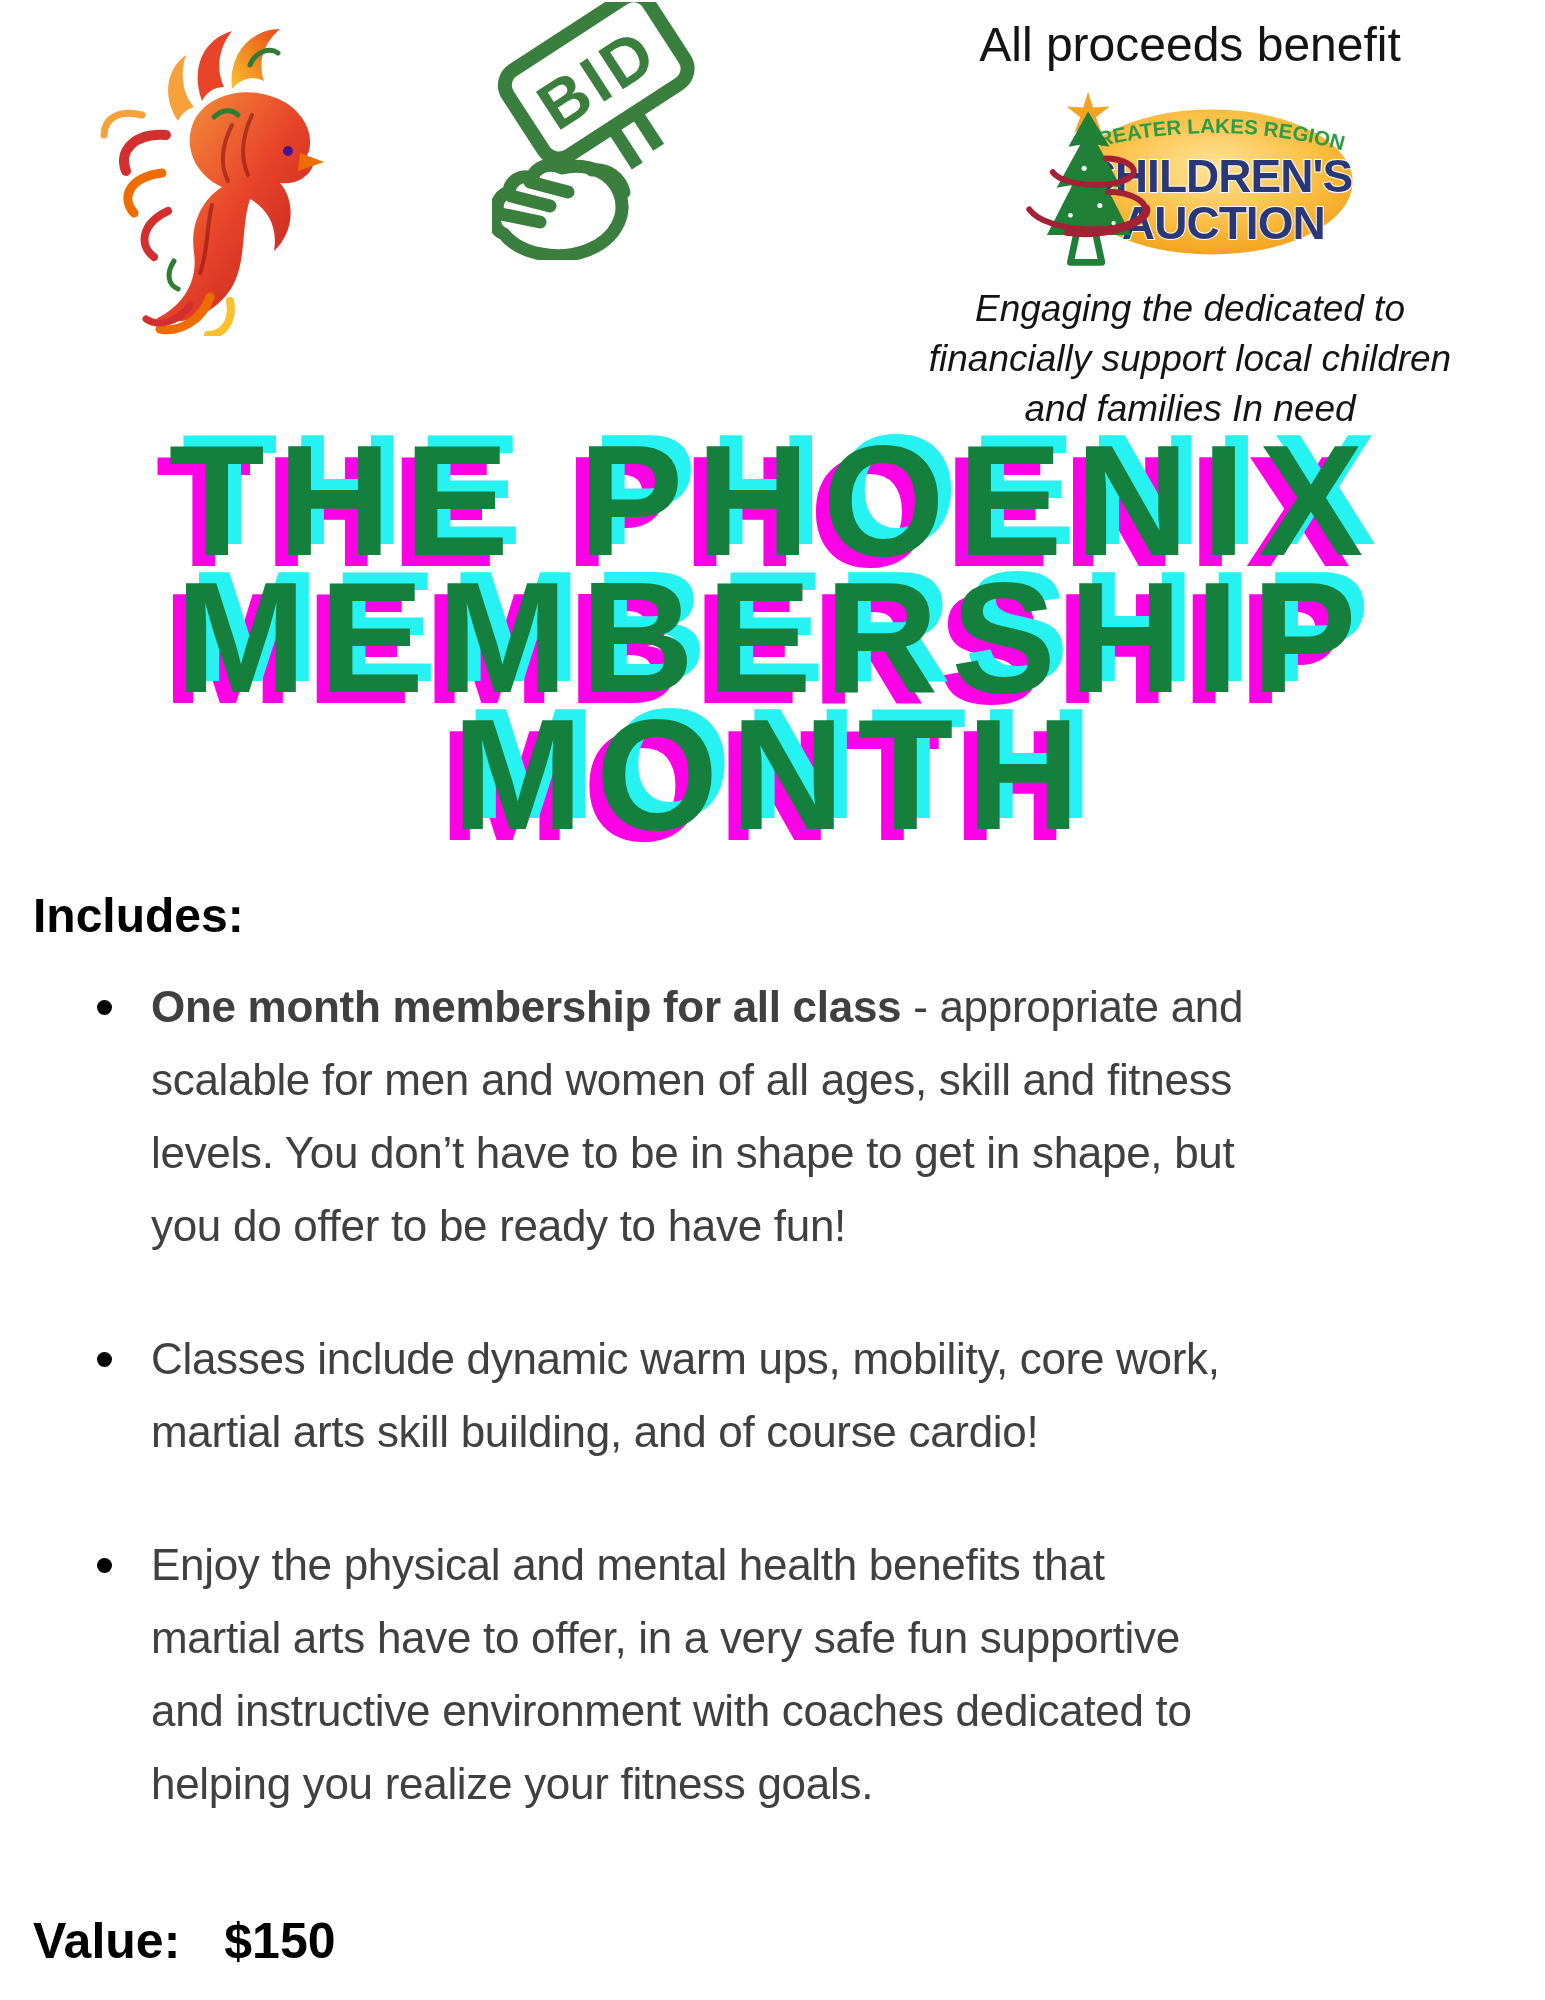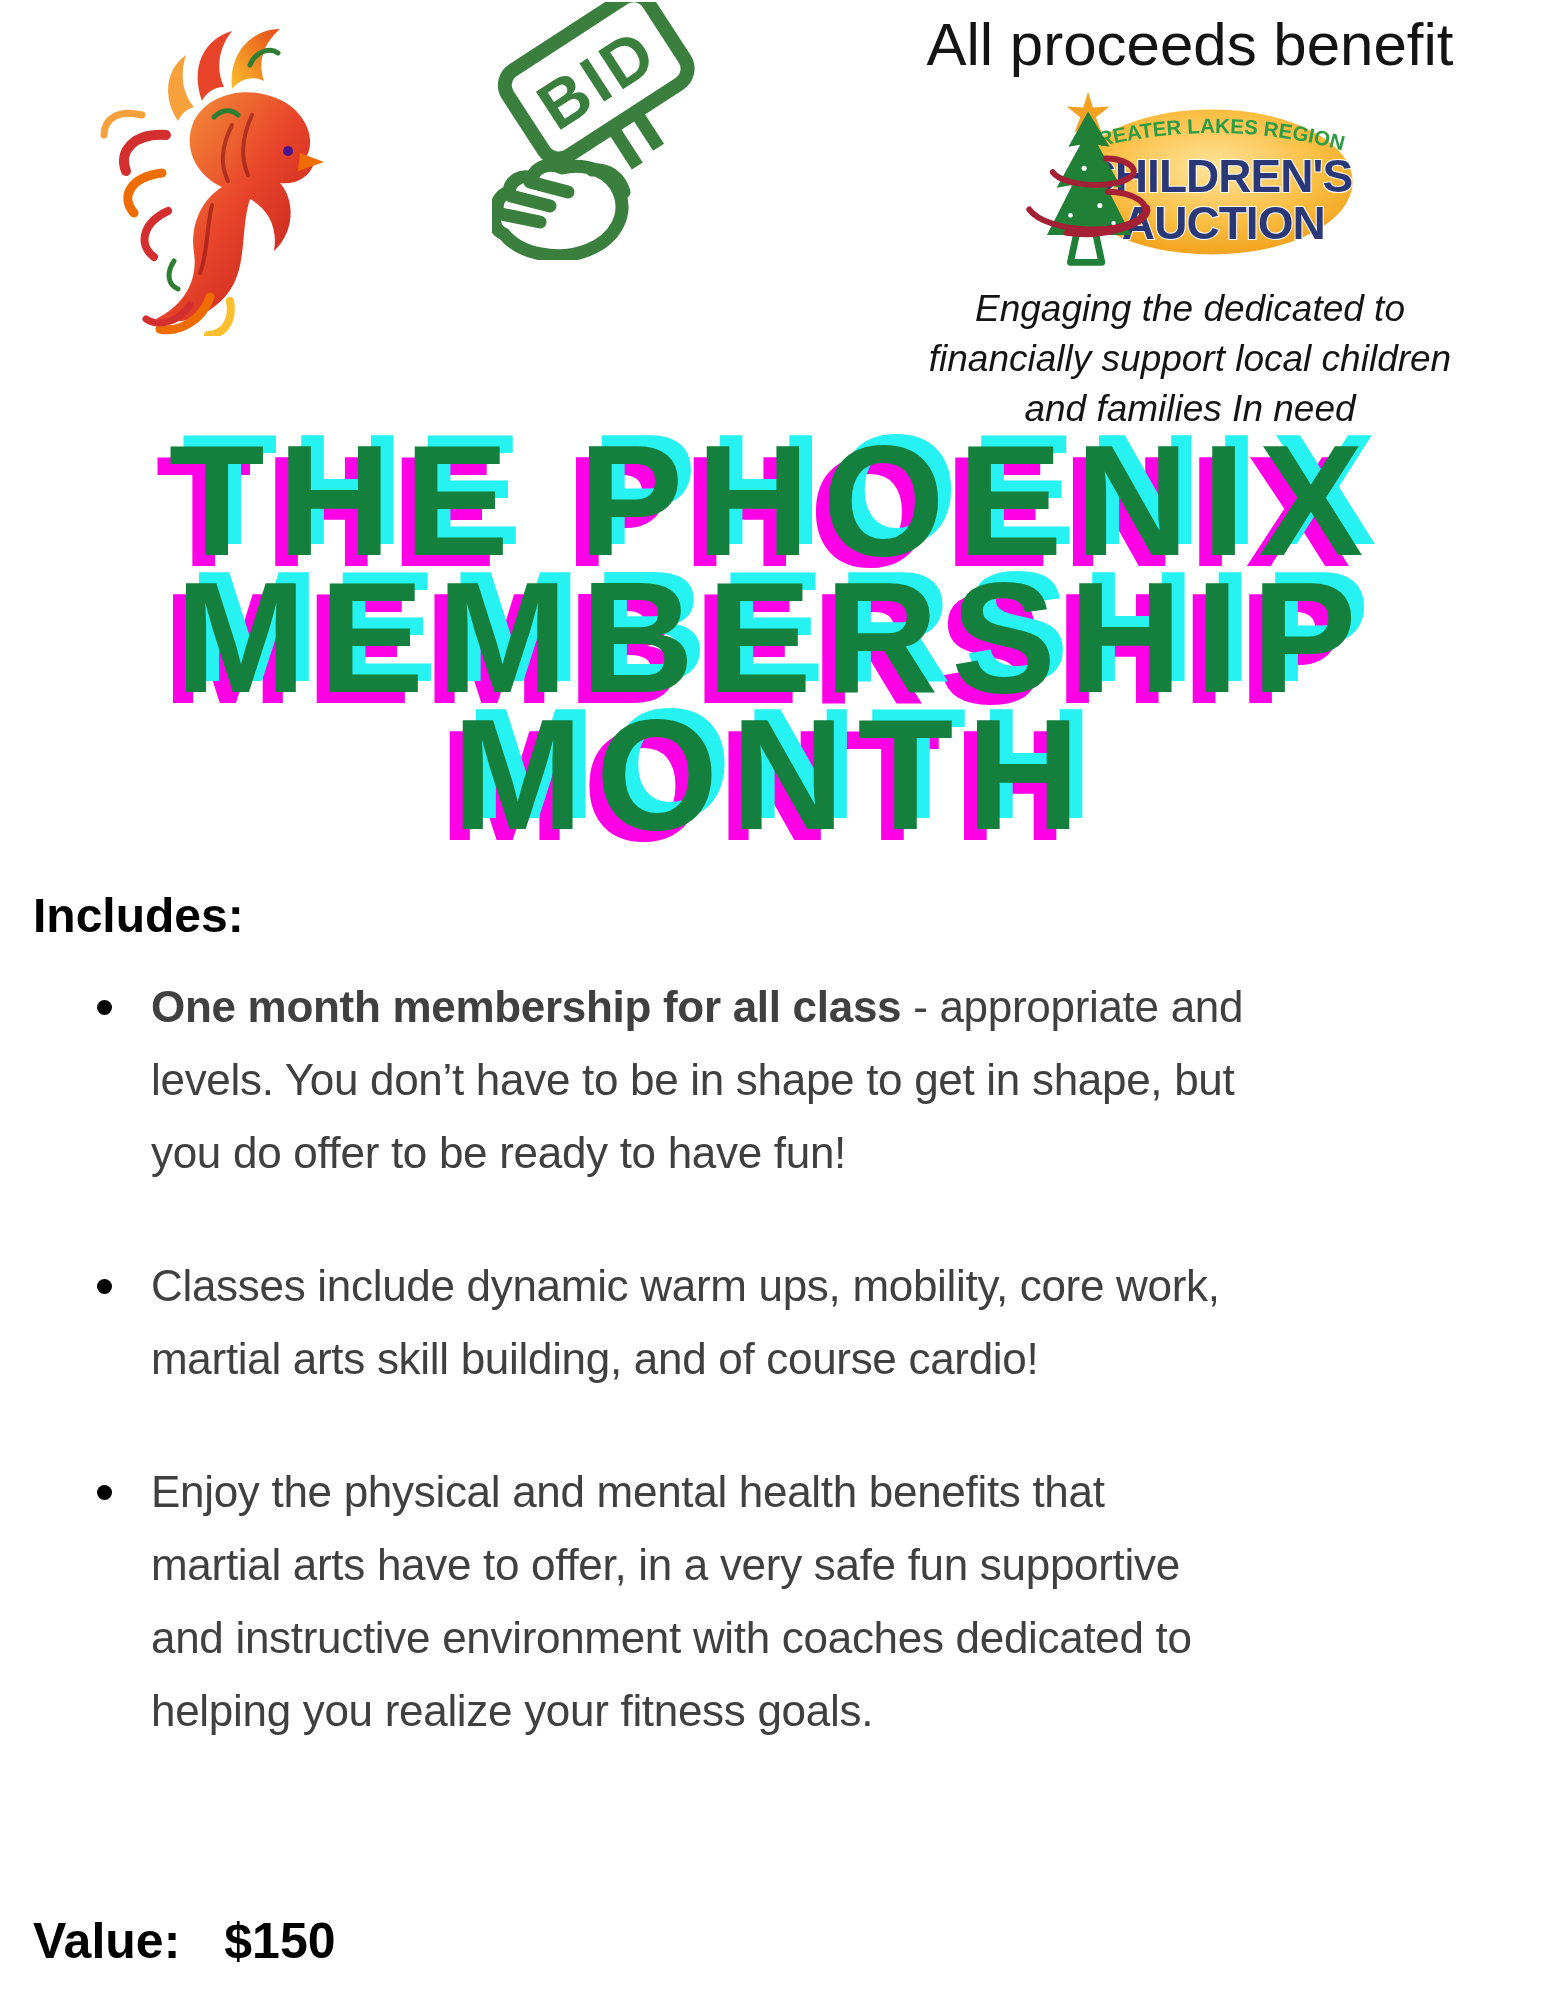--- a/index.html
+++ b/index.html
@@ -4,21 +4,21 @@
 <style>
   html,body{margin:0;padding:0;background:#e8e8e8;}
   .page{
     position:relative;width:1545px;height:2000px;background:#ffffff;
     font-family:"Liberation Sans",sans-serif;color:#131313;overflow:hidden;margin:0 auto;
   }
   
   .phoenix{position:absolute;left:82px;top:4px;width:250px;height:332px;}
   .bid{position:absolute;left:492px;top:2px;width:214px;height:258px;}
   .rightcol{position:absolute;left:840px;top:10px;width:700px;text-align:center;}
-  .benefit{font-size:60px;line-height:70px;color:#141414;letter-spacing:0;}
+  .benefit{font-size:48px;line-height:70px;color:#141414;letter-spacing:0;}
   .logo{display:inline-block;width:340px;height:196px;margin-top:2px;}
   .tagline{font-style:italic;font-size:37px;line-height:50px;color:#141414;margin-top:2px;}
   
   .title{
     position:absolute;left:0;top:432px;width:100%;text-align:center;
     font-weight:800;font-size:157px;line-height:137px;letter-spacing:13px;
     color:#15803d;
     text-shadow:13px -11px 0 #27f2f2,-13px 11px 0 #ff00e6;
     white-space:nowrap;
   }
@@ -144,20 +144,21 @@
   </div>
 
   <div class="includes">Includes:</div>
 
   <div class="bullets">
 
     <div class="bullet">
       <div class="dot"></div>
       <div class="btext">
         <div class="bline"><span class="lead">One month membership for all class</span><span> - appropriate and</span></div>
+        <div class="bline">scalable for men and women of all ages, skill and fitness</div>
         <div class="bline">levels. You don’t have to be in shape to get in shape, but</div>
         <div class="bline">you do offer to be ready to have fun!</div>
       </div>
     </div>
 
     <div class="bullet">
       <div class="dot"></div>
       <div class="btext">
         <div class="bline">Classes include dynamic warm ups, mobility, core work,</div>
         <div class="bline">martial arts skill building, and of course cardio!</div>

